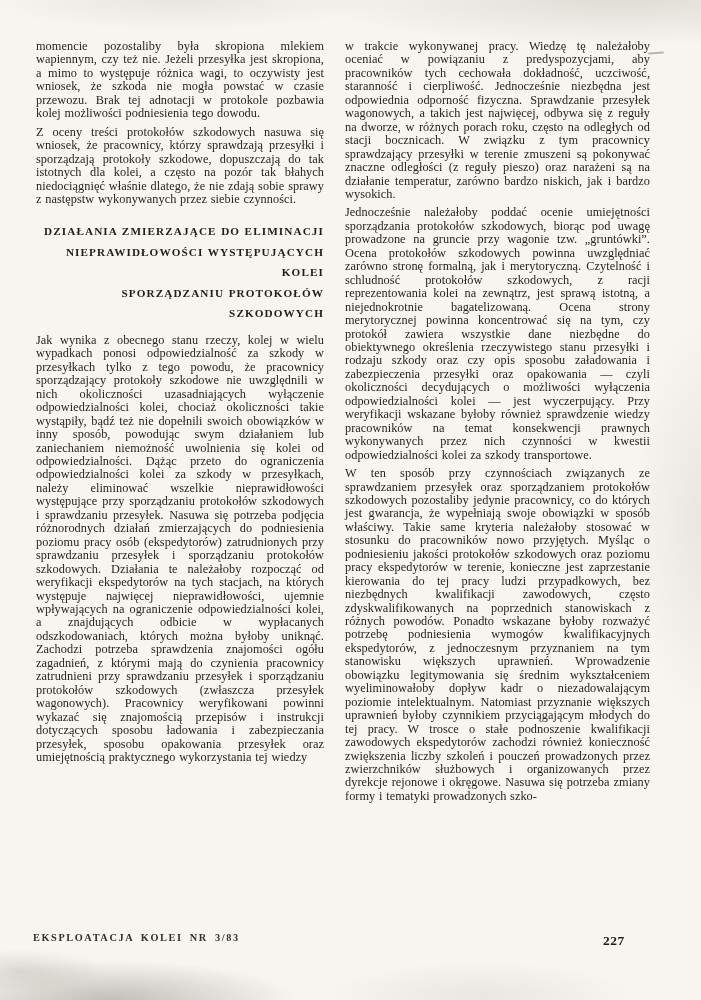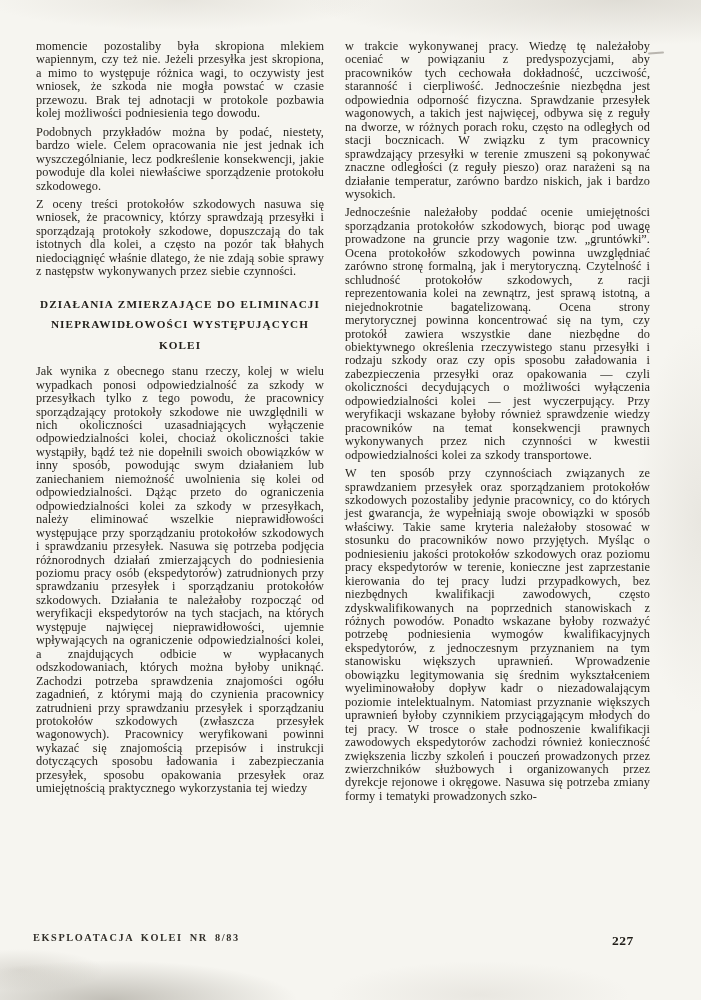--- a/index.html
+++ b/index.html
@@ -32,74 +32,73 @@
   #col-left  { left: 36px;  width: 288px; }
   #col-right { left: 345px; width: 305px; }
   .col p { margin: 0 0 5px 0; }
   .col p:last-child { margin-bottom: 0; }
   .section-heading {
     margin: 15px 0 10px 0;
     font-weight: bold;
     font-size: 11.2px;
     line-height: 20.5px;
     letter-spacing: 1.1px;
-    text-align: center;
+    text-align: right;
     color: #211e19;
   }
   #footer-journal {
     position: absolute;
     left: 33px;
     top: 932px;
     font-weight: bold;
     font-size: 10.3px;
     letter-spacing: 1.6px;
     word-spacing: 3px;
     color: #33302a;
   }
   #page-number {
     position: absolute;
     left: 603px;
     top: 933px;
     font-weight: bold;
     font-size: 13.5px;
     letter-spacing: 0.5px;
     color: #211e19;
-    margin-left: 9px;
   }
   .scan-dash {
     position: absolute;
     left: 648px;
     top: 52px;
     width: 16px;
     height: 2px;
     background: rgba(110,105,95,0.45);
     transform: rotate(-4deg);
     border-radius: 1px;
   }
 </style>
 </head>
 <body>
 
 <div id="page">
 
   <div id="col-left" class="col">
     <p>momencie pozostaliby była skropiona mlekiem wapiennym, czy też nie. Jeżeli przesyłka jest skropiona, a mimo to występuje różnica wagi, to oczywisty jest wniosek, że szkoda nie mogła powstać w czasie przewozu. Brak tej adnotacji w protokole pozbawia kolej możliwości podniesienia tego dowodu.</p>
-    <p>Podobnych przykładów można by podać, niestety, bardzo wiele. Celem opracowania nie jest jednak ich wyszczególnianie, lecz podkreślenie konsekwencji, jakie powoduje dla kolei niewłaściwe sporządzenie protokołu szkodowego.</p>
     <p>Z oceny treści protokołów szkodowych nasuwa się wniosek, że pracownicy, którzy sprawdzają przesyłki i sporządzają protokoły szkodowe, dopuszczają do tak istotnych dla kolei, a często na pozór tak błahych niedociągnięć właśnie dlatego, że nie zdają sobie sprawy z następstw wykonywanych przez siebie czynności.</p>
     <div class="section-heading">
       <div>DZIAŁANIA ZMIERZAJĄCE DO ELIMINACJI</div>
       <div>NIEPRAWIDŁOWOŚCI WYSTĘPUJĄCYCH KOLEI</div>
+      <div>SPORZĄDZANIU PROTOKOŁÓW SZKODOWYCH</div>
     </div>
     <p>Jak wynika z obecnego stanu rzeczy, kolej w wielu wypadkach ponosi odpowiedzialność za szkody w przesyłkach tylko z tego powodu, że pracownicy sporządzający protokoły szkodowe nie uwzględnili w nich okoliczności uzasadniających wyłączenie odpowiedzialności kolei, chociaż okoliczności takie wystąpiły, bądź też nie dopełnili swoich obowiązków w inny sposób, powodując swym działaniem lub zaniechaniem niemożność uwolnienia się kolei od odpowiedzialności. Dążąc przeto do ograniczenia odpowiedzialności kolei za szkody w przesyłkach, należy eliminować wszelkie nieprawidłowości występujące przy sporządzaniu protokołów szkodowych i sprawdzaniu przesyłek. Nasuwa się potrzeba podjęcia różnorodnych działań zmierzających do podniesienia poziomu pracy osób (ekspedytorów) zatrudnionych przy sprawdzaniu przesyłek i sporządzaniu protokołów szkodowych. Działania te należałoby rozpocząć od weryfikacji ekspedytorów na tych stacjach, na których występuje najwięcej nieprawidłowości, ujemnie wpływających na ograniczenie odpowiedzialności kolei, a znajdujących odbicie w wypłacanych odszkodowaniach, których można byłoby uniknąć. Zachodzi potrzeba sprawdzenia znajomości ogółu zagadnień, z którymi mają do czynienia pracownicy zatrudnieni przy sprawdzaniu przesyłek i sporządzaniu protokołów szkodowych (zwłaszcza przesyłek wagonowych). Pracownicy weryfikowani powinni wykazać się znajomością przepisów i instrukcji dotyczących sposobu ładowania i zabezpieczania przesyłek, sposobu opakowania przesyłek oraz umiejętnością praktycznego wykorzystania tej wiedzy</p>
   </div>
 
   <div id="col-right" class="col">
     <p>w trakcie wykonywanej pracy. Wiedzę tę należałoby oceniać w powiązaniu z predyspozycjami, aby pracowników tych cechowała dokładność, uczciwość, staranność i cierpliwość. Jednocześnie niezbędna jest odpowiednia odporność fizyczna. Sprawdzanie przesyłek wagonowych, a takich jest najwięcej, odbywa się z reguły na dworze, w różnych porach roku, często na odległych od stacji bocznicach. W związku z tym pracownicy sprawdzający przesyłki w terenie zmuszeni są pokonywać znaczne odległości (z reguły pieszo) oraz narażeni są na działanie temperatur, zarówno bardzo niskich, jak i bardzo wysokich.</p>
     <p>Jednocześnie należałoby poddać ocenie umiejętności sporządzania protokołów szkodowych, biorąc pod uwagę prowadzone na gruncie przy wagonie tzw. „gruntówki”. Ocena protokołów szkodowych powinna uwzględniać zarówno stronę formalną, jak i merytoryczną. Czytelność i schludność protokołów szkodowych, z racji reprezentowania kolei na zewnątrz, jest sprawą istotną, a niejednokrotnie bagatelizowaną. Ocena strony merytorycznej powinna koncentrować się na tym, czy protokół zawiera wszystkie dane niezbędne do obiektywnego określenia rzeczywistego stanu przesyłki i rodzaju szkody oraz czy opis sposobu załadowania i zabezpieczenia przesyłki oraz opakowania — czyli okoliczności decydujących o możliwości wyłączenia odpowiedzialności kolei — jest wyczerpujący. Przy weryfikacji wskazane byłoby również sprawdzenie wiedzy pracowników na temat konsekwencji prawnych wykonywanych przez nich czynności w kwestii odpowiedzialności kolei za szkody transportowe.</p>
     <p>W ten sposób przy czynnościach związanych ze sprawdzaniem przesyłek oraz sporządzaniem protokołów szkodowych pozostaliby jedynie pracownicy, co do których jest gwarancja, że wypełniają swoje obowiązki w sposób właściwy. Takie same kryteria należałoby stosować w stosunku do pracowników nowo przyjętych. Myśląc o podniesieniu jakości protokołów szkodowych oraz poziomu pracy ekspedytorów w terenie, konieczne jest zaprzestanie kierowania do tej pracy ludzi przypadkowych, bez niezbędnych kwalifikacji zawodowych, często zdyskwalifikowanych na poprzednich stanowiskach z różnych powodów. Ponadto wskazane byłoby rozważyć potrzebę podniesienia wymogów kwalifikacyjnych ekspedytorów, z jednoczesnym przyznaniem na tym stanowisku większych uprawnień. Wprowadzenie obowiązku legitymowania się średnim wykształceniem wyeliminowałoby dopływ kadr o niezadowalającym poziomie intelektualnym. Natomiast przyznanie większych uprawnień byłoby czynnikiem przyciągającym młodych do tej pracy. W trosce o stałe podnoszenie kwalifikacji zawodowych ekspedytorów zachodzi również konieczność zwiększenia liczby szkoleń i pouczeń prowadzonych przez zwierzchników służbowych i organizowanych przez dyrekcje rejonowe i okręgowe. Nasuwa się potrzeba zmiany formy i tematyki prowadzonych szko-</p>
   </div>
 
   <div class="scan-dash"></div>
 
-  <div id="footer-journal">EKSPLOATACJA KOLEI NR 8/83</div>
+  <div id="footer-journal">EKSPLOATACJA KOLEI NR 3/83</div>
   <div id="page-number">227</div>
 
 </div>
 
 </body></html>

